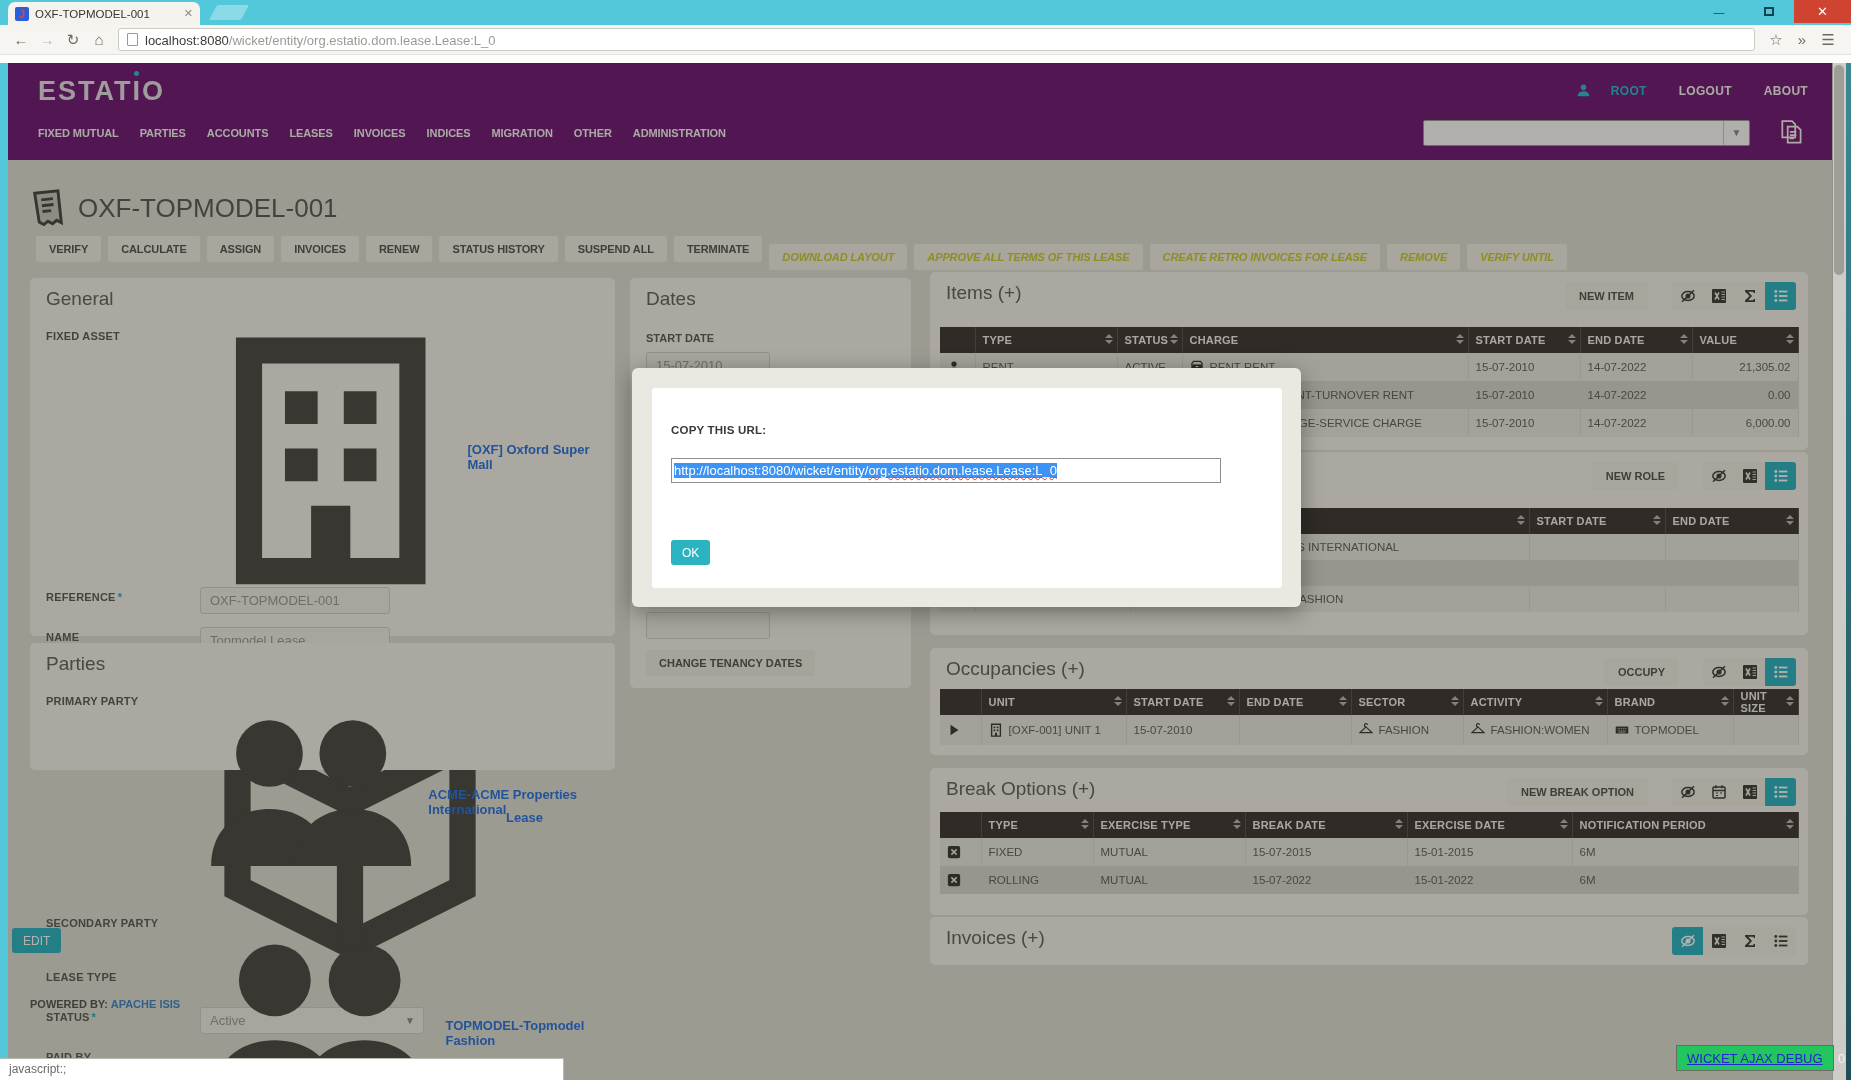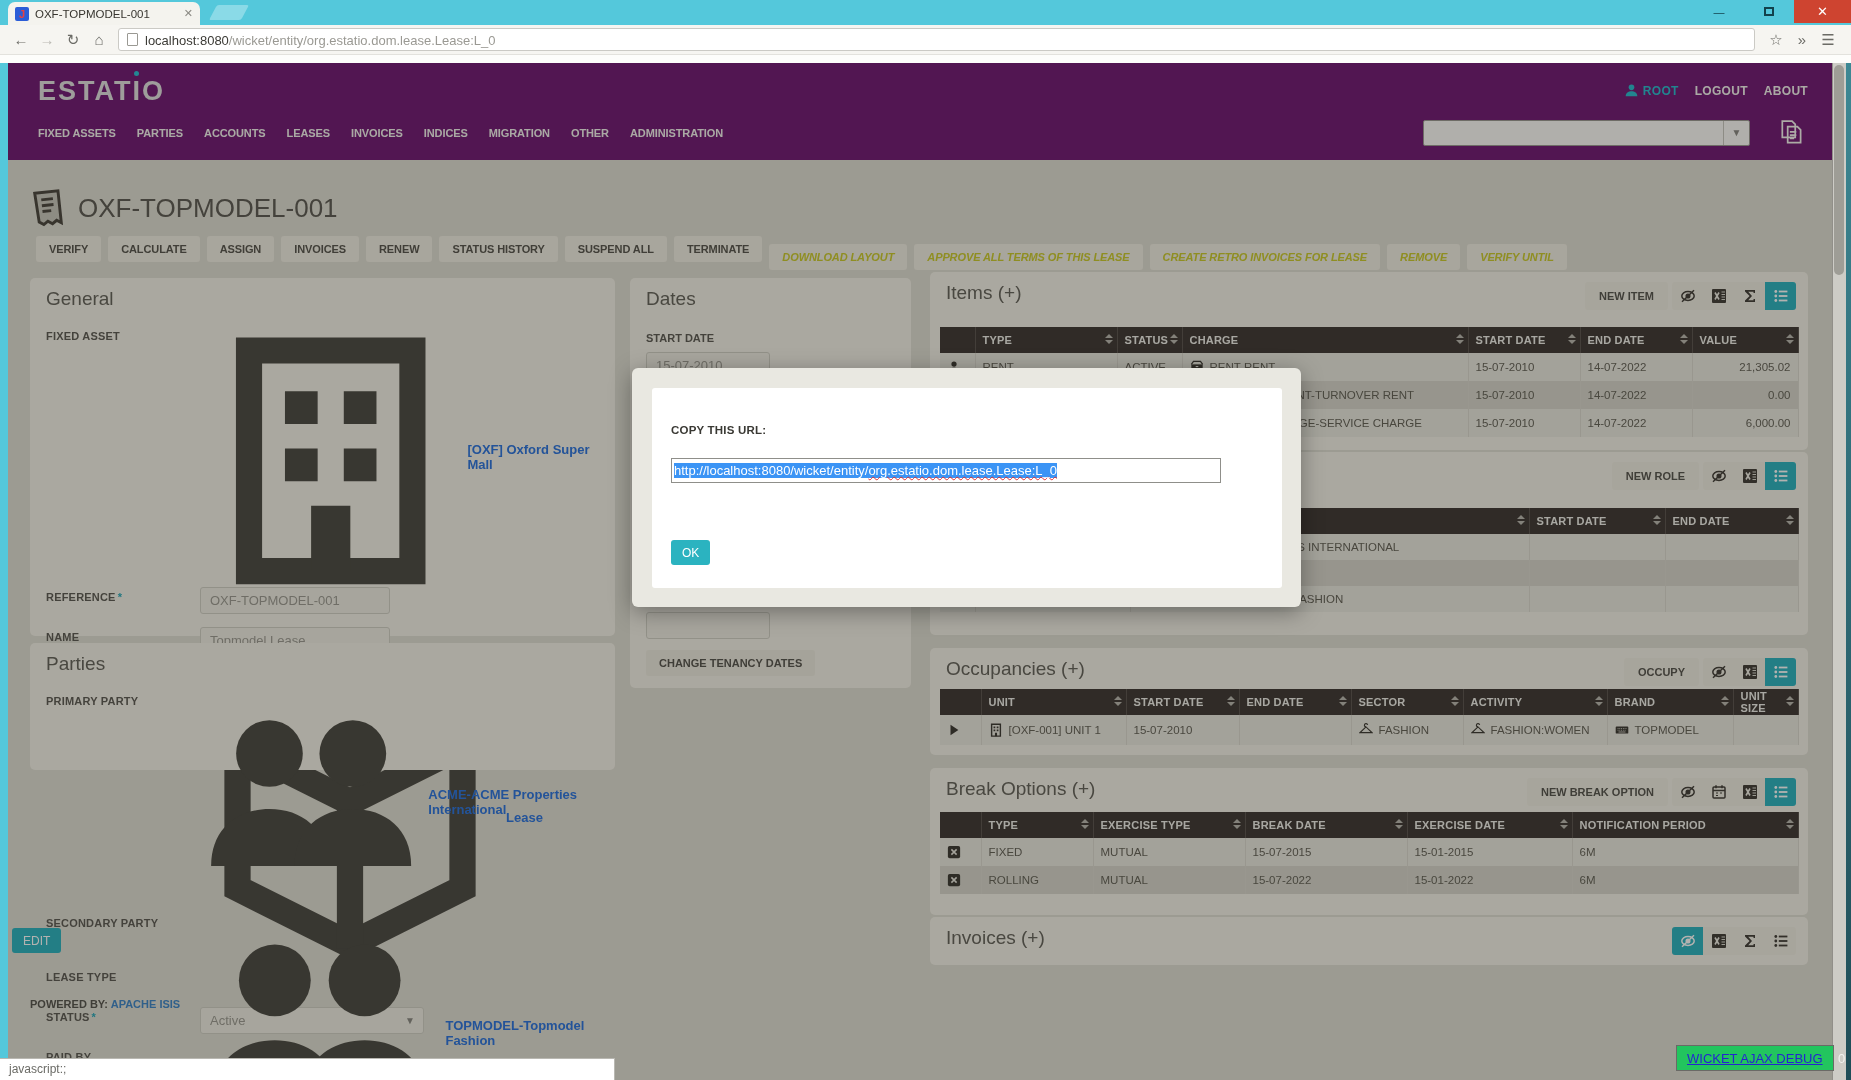--- a/index.html
+++ b/index.html
@@ -28,21 +28,21 @@
   .url-host { font-size:13px; color:#3C3B36; }
   .url-path { font-size:13px; color:#9A9993; }
   .chrome-strip { position:absolute; left:0; top:55px; width:1851px; height:8px; background:#FDFDFB; z-index:60; }
 
   
   .app { position:absolute; left:0; top:63px; width:1851px; height:1017px; background:#DEDDD3; }
   .topbar { position:absolute; left:0; top:0; width:1851px; height:97px; background:#701a75; }
   .logo { position:absolute; left:38px; top:13px; font-size:27px; font-weight:bold; letter-spacing:2px; color:#E0E0E0; }
   .logo .i-dot { position:relative; }
   .logo .i-dot::after { content:""; position:absolute; left:1px; top:-5px; width:5px; height:5px; border-radius:50%; background:#2BC0D4; }
-  .account { position:absolute; right:43px; top:20px; display:flex; align-items:center; gap:16px; }
+  .account { position:absolute; right:43px; top:20px; display:flex; align-items:center; gap:32px; }
   .account .user-ic { width:15px; height:15px; color:#2ABBCE; }
   .acct-item { font-size:12px; font-weight:bold; color:#F2F2EE; letter-spacing:.3px; }
   .acct-item.root { color:#2ABBCE; margin-left:-12px; }
   .mainnav { position:absolute; left:38px; top:64px; display:flex; gap:21px; }
   .nav-item { font-size:11px; font-weight:bold; color:#F2F2EE; letter-spacing:-0.1px; white-space:nowrap; }
   .searchbox { position:absolute; right:101px; top:57px; width:327px; height:26px; background:#FBFBF8; border:1px solid #9A9992; border-radius:2px; }
   .searchbox .arrow { position:absolute; right:0; top:0; width:26px; height:24px; border-left:1px solid #C8C7C0; color:#8A8984; font-size:10px; text-align:center; line-height:24px; }
   .copy-top { position:absolute; right:46px; top:56px; width:26px; height:28px; color:#F5F5F0; }
 
   
@@ -83,21 +83,21 @@
   .powered { position:absolute; left:30px; top:935px; font-size:11px; font-weight:bold; color:#55544E; }
   .powered a { color:#3E86C8; text-decoration:none; }
 
   
   .d-label { position:absolute; left:16px; top:54px; font-size:11px; font-weight:bold; color:#5C5B55; }
   .d-inp1 { position:absolute; left:16px; top:74px; width:124px; }
   .d-inp2 { position:absolute; left:16px; top:334px; width:124px; }
   .d-btn  { position:absolute; left:16px; top:372px; }
 
   
-  .ttool { position:absolute; right:12px; top:10px; display:flex; gap:4px; align-items:center; }
+  .ttool { position:absolute; right:12px; top:10px; display:flex; gap:24px; align-items:center; }
   .tbtn { height:28px; padding:0 14px; background:#EEECE2; border-radius:3px; font-size:11px; font-weight:bold; color:#55544E; display:flex; align-items:center; white-space:nowrap; }
   .igroup { display:flex; background:#EEECE2; border-radius:3px; overflow:hidden; }
   .ibtn { width:31px; height:28px; display:flex; align-items:center; justify-content:center; color:#413E39; }
   .ibtn.active { background:#2BB3C0; color:#FFF; }
   .ibtn .ic { width:16px; height:16px; }
 
   table.tbl { position:absolute; left:10px; border-collapse:collapse; table-layout:fixed; }
   .tbl th { background:#3E3935; color:#EFEFEA; font-size:11px; font-weight:bold; text-align:left; height:26px; padding:0 7px; border-right:1px solid #5A5550; position:relative; letter-spacing:.2px; }
   .tbl th .sort { position:absolute; right:4px; top:50%; margin-top:-6px; }
   .sort b, .sort i { display:block; width:0; height:0; border-left:4px solid transparent; border-right:4px solid transparent; }
@@ -116,21 +116,21 @@
   .dim { position:absolute; left:8px; top:0; width:1825px; height:1017px; background:rgba(18,16,10,0.32); z-index:40; }
   .modal { position:absolute; left:632px; top:368px; width:669px; height:239px; background:#E9E8E1; border-radius:6px; box-shadow:0 5px 22px rgba(0,0,0,.35); z-index:50; }
   .modal-inner { position:absolute; left:20px; top:20px; width:630px; height:200px; background:#FFFFFF; border-radius:3px; }
   .modal-label { position:absolute; left:19px; top:36px; font-size:11.5px; font-weight:bold; color:#3A3934; letter-spacing:.2px; }
   .modal-input { position:absolute; left:19px; top:70px; width:550px; height:25px; border:1px solid #8F8F8A; background:#FFF; font-size:13px; line-height:23px; padding:0 2px; white-space:nowrap; overflow:hidden; }
   .selurl { background:#3B94F5; color:#FFF; }
   .selurl .squiggle { text-decoration:underline; text-decoration-style:wavy; text-decoration-color:#E03030; text-decoration-thickness:1px; }
   .modal-ok { position:absolute; left:19px; top:152px; }
 
   
-  .statusbar { position:absolute; left:0; top:1058px; width:615px; height:22px; background:#FFFFFF; border:1px solid #B9B8B2; border-left:none; border-bottom:none; z-index:60; font-size:12px; color:#6B6B66; line-height:20px; padding:0 9px; }
+  .statusbar { position:absolute; left:0; top:1058px; width:564px; height:22px; background:#FFFFFF; border:1px solid #B9B8B2; border-left:none; border-bottom:none; z-index:60; font-size:12px; color:#6B6B66; line-height:20px; padding:0 9px; }
   .wicket-debug { position:absolute; left:1676px; top:1045px; height:26px; background:#22c55e; border:1px solid #6A6A66; z-index:60; font-size:13px; color:#2525D0; text-decoration:underline; display:flex; align-items:center; padding:0 10px; }
   .debug-zero { position:absolute; left:1838px; top:1051px; z-index:61; font-size:13px; color:#F2F2F0; }
   .scrollbar { position:absolute; left:1832px; top:55px; width:14px; height:1025px; background:#CDCCC6; z-index:30; }
   .scroll-thumb { position:absolute; left:2px; top:10px; width:10px; height:210px; background:#9E9D96; border-radius:6px; }
   .frame-right { position:absolute; left:1846px; top:25px; width:5px; height:1055px; background:linear-gradient(#3E8A96,#1F4D57); z-index:30; }
 </style>
 </head>
 <body>
 
 <div class="screen">
@@ -172,21 +172,21 @@
             <svg viewBox="0 0 16 16" fill="currentColor">
               <circle cx="8" cy="4.6" r="3"></circle>
               <path d="M1.8 14c0-3.4 2.8-5.2 6.2-5.2s6.2 1.8 6.2 5.2z"></path>
             </svg>
           </span>
         <span class="acct-item root">ROOT</span>
         <span class="acct-item">LOGOUT</span>
         <span class="acct-item">ABOUT</span>
       </div>
       <div class="mainnav">
-          <span class="nav-item">FIXED ASSETS</span>
+          <span class="nav-item">FIXED MUTUAL</span>
           <span class="nav-item">PARTIES</span>
           <span class="nav-item">ACCOUNTS</span>
           <span class="nav-item">LEASES</span>
           <span class="nav-item">INVOICES</span>
           <span class="nav-item">INDICES</span>
           <span class="nav-item">MIGRATION</span>
           <span class="nav-item">OTHER</span>
           <span class="nav-item">ADMINISTRATION</span>
         </div>
       <div class="searchbox">

